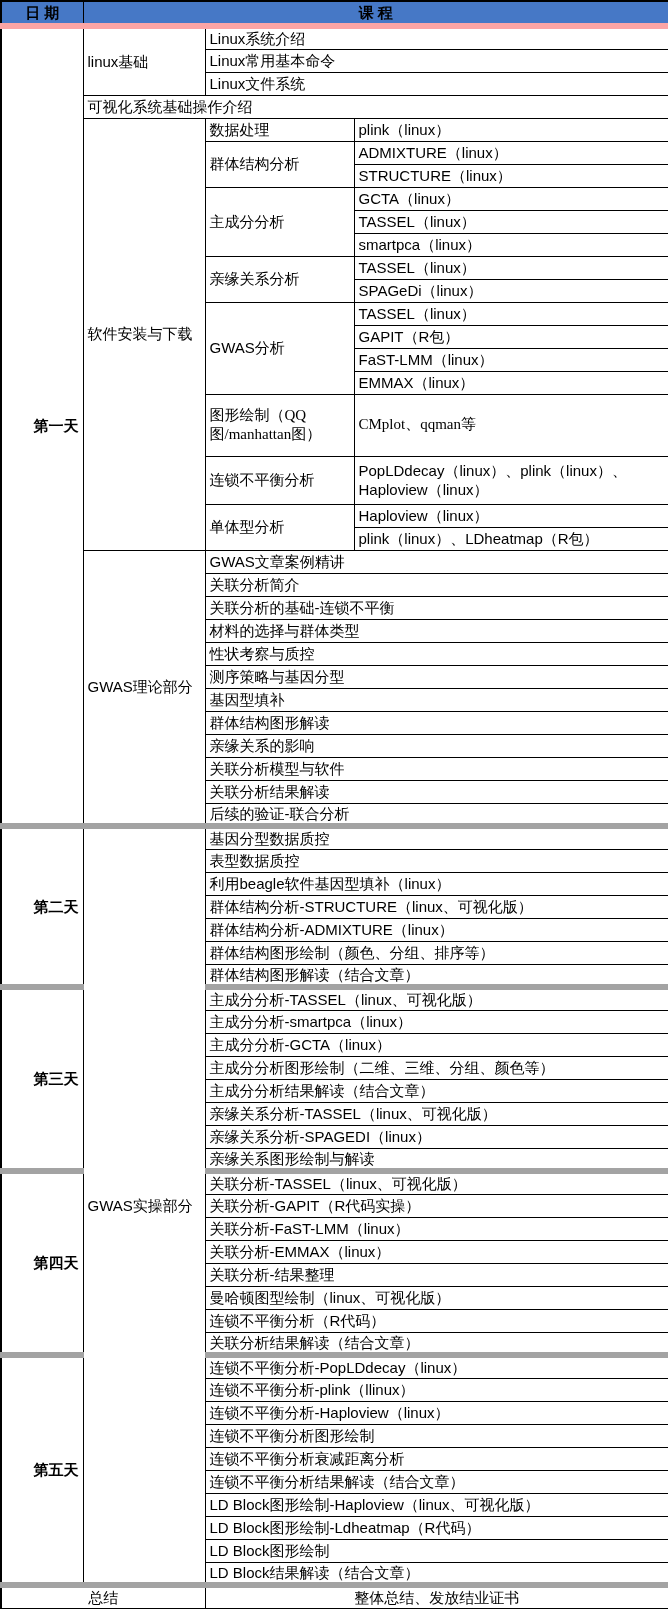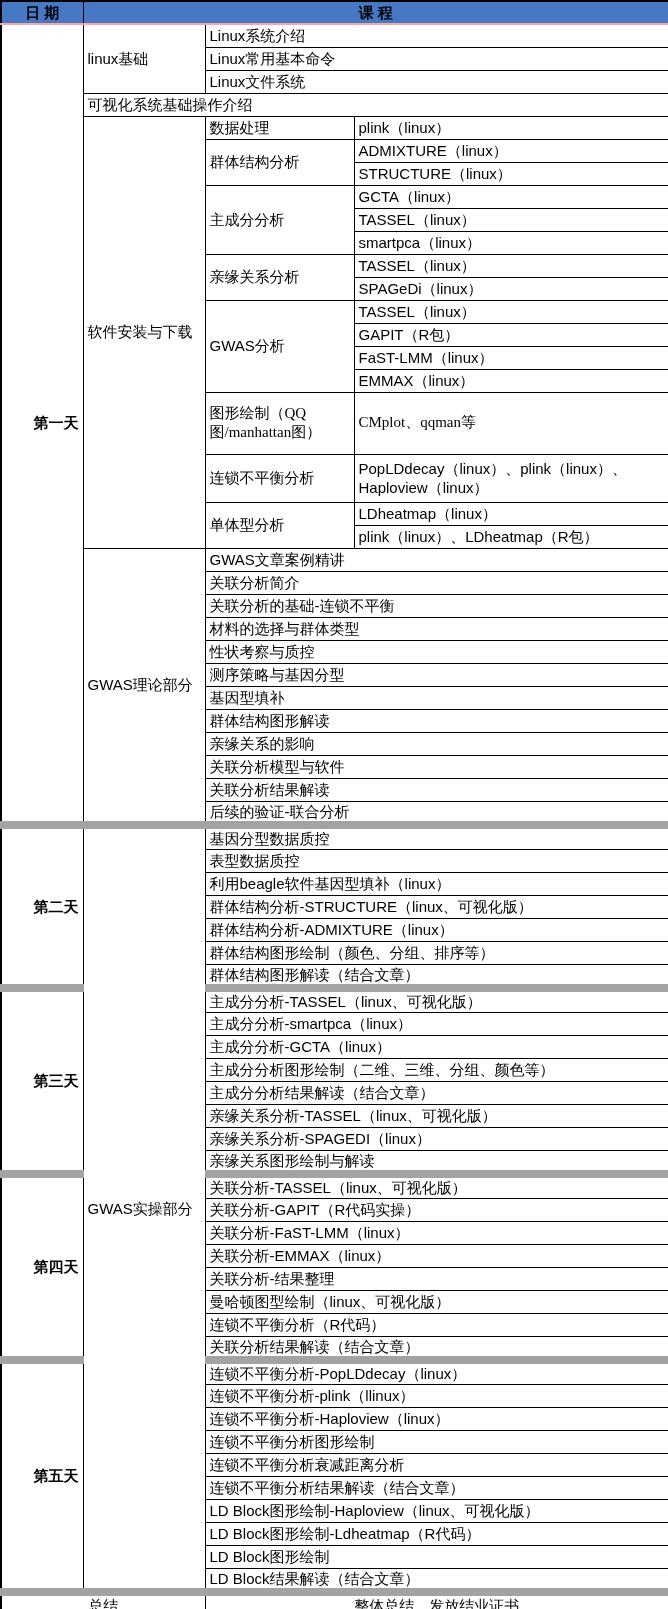--- a/index.html
+++ b/index.html
@@ -25,28 +25,28 @@
     overflow:hidden;
     word-break:break-word;
   }
   .sched tr { height:23px; }
   .sched tr.h62 { height:62px;font-family:Liberation Serif, serif; }
   .sched tr.h48 { height:48px; }
   .sched th.hdr {
     background:var(--header-bg);
     font-weight:bold;
     text-align:center;
-    border-bottom:2px solid #fca5a5;
+    border-bottom:6px solid #fca5a5;
     height:21px;
   }
   .sched td.day {
     text-align:right;
     font-weight:bold;
   }
-  .sched tr.sect td { border-top:8px solid #a3a3a3; }
+  .sched tr.sect td { border-top:6px solid #a3a3a3; }
   .sched td.center { text-align:center; }
 </style>
 </head>
 <body>
 
 <table class="sched">
   <colgroup>
     <col style="width:82px">
       <col style="width:122px">
       <col style="width:149px">
@@ -119,21 +119,21 @@
   <tr class="h62">
     <td>图形绘制（QQ图/manhattan图）</td>
     <td>CMplot、qqman等</td>
   </tr>
   <tr class="h48">
     <td>连锁不平衡分析</td>
     <td>PopLDdecay（linux）、plink（linux）、Haploview（linux）</td>
   </tr>
   <tr>
     <td rowspan="2">单体型分析</td>
-    <td>LDheatmap（linux）</td>
+    <td>Haploview（linux）</td>
   </tr>
   <tr>
         <td>plink（linux）、LDheatmap（R包）</td>
       </tr>
 
   <tr>
     <td rowspan="12">GWAS理论部分</td>
     <td colspan="2">GWAS文章案例精讲</td>
   </tr>
   <tr>

